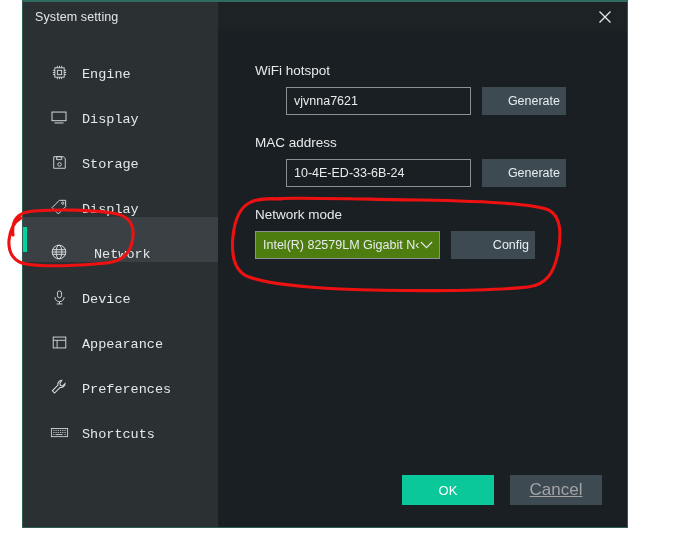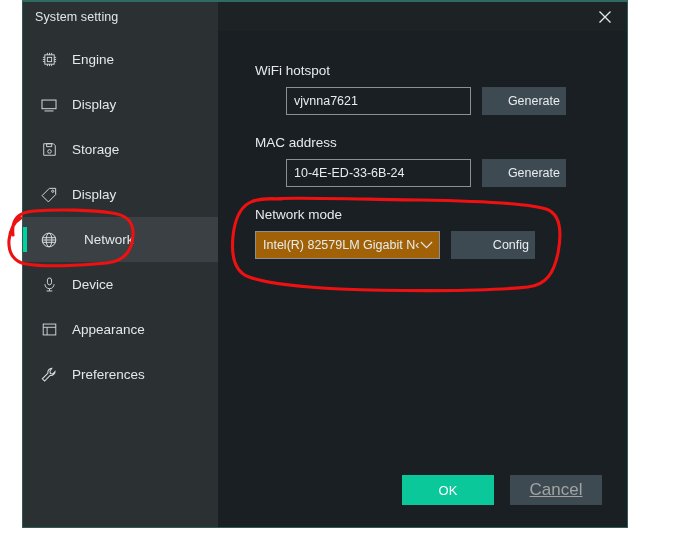--- a/index.html
+++ b/index.html
@@ -71,25 +71,26 @@
     width: 195px;
     flex: 0 0 195px;
     background: #2b3033;
     padding-top: 6px;
     box-sizing: border-box;
   }
   .nav-item {
     position: relative;
     height: 45px;
     display: flex;
-    align-items: center;
-    padding-left: 16px;
+    align-items: flex-end;
+    padding-left: 26px;
     box-sizing: border-box;
     cursor: pointer;
     color: #cfd6da;
+    font-family: Liberation Mono, monospace;
   }
   .nav-item.selected {
     background: #3a4044;
     gap: 12px;
   }
   .nav-item.selected::before {
     content: "";
     position: absolute;
     left: 0; top: 10px;
     width: 4px; height: 25px;
@@ -151,21 +152,21 @@
     font-size: 12.5px;
     font-family: "Liberation Sans", sans-serif;
     cursor: pointer;
     text-align: right;
   }
   .select-wrap {
     position: relative;
     width: 185px;
     height: 28px;
     border: 1px solid #8b9094;
-    background: #a16207;
+    background: #4d7c0f;
     box-sizing: border-box;
     display: flex;
     align-items: center;
     cursor: pointer;
     overflow: hidden;
     text-align: right;
   }
   .select-value {
     color: #e8ecee;
     font-size: 12.5px;
@@ -317,20 +318,29 @@
 
         <div class="nav-item">
           <span class="nav-icon">
             <svg width="18" height="18" viewBox="0 0 20 20" fill="none" stroke="currentColor" stroke-width="1.2">
               <path d="M13.1 2.6a4.4 4.4 0 0 0-4.3 5.4L2.6 14.2l2.5 2.5 6.2-6.2a4.4 4.4 0 0 0 5.4-4.3l-2.7 2.7-2.4-.6-.6-2.4z"></path>
             </svg>
           </span>
           <span class="nav-label">Preferences</span>
         </div>
 
+        <div class="nav-item">
+          <span class="nav-icon">
+            <svg width="19" height="19" viewBox="0 0 22 20" fill="none" stroke="currentColor" stroke-width="1">
+              <rect x="1.6" y="5.4" width="18.8" height="9.4"></rect>
+              <path d="M3.8 7.6h1.4M6.4 7.6h1.4M9 7.6h1.4M11.6 7.6H13M14.2 7.6h1.4M16.8 7.6h1.4M3.8 10h1.4M6.4 10h1.4M9 10h1.4M11.6 10H13M14.2 10h1.4M16.8 10h1.4M3.8 12.4h1.4M6.4 12.4h8.2M16.8 12.4h1.4"></path>
+            </svg>
+          </span>
+          <span class="nav-label">Shortcuts</span>
+        </div>
 
       </nav>
 
       <section class="content">
 
         <div class="field-group">
           <span class="field-label">WiFi hotspot</span>
           <div class="field-row">
             <input class="text-input" type="text" value="vjvnna7621" style="">
             <button class="btn-secondary">Generate</button>

